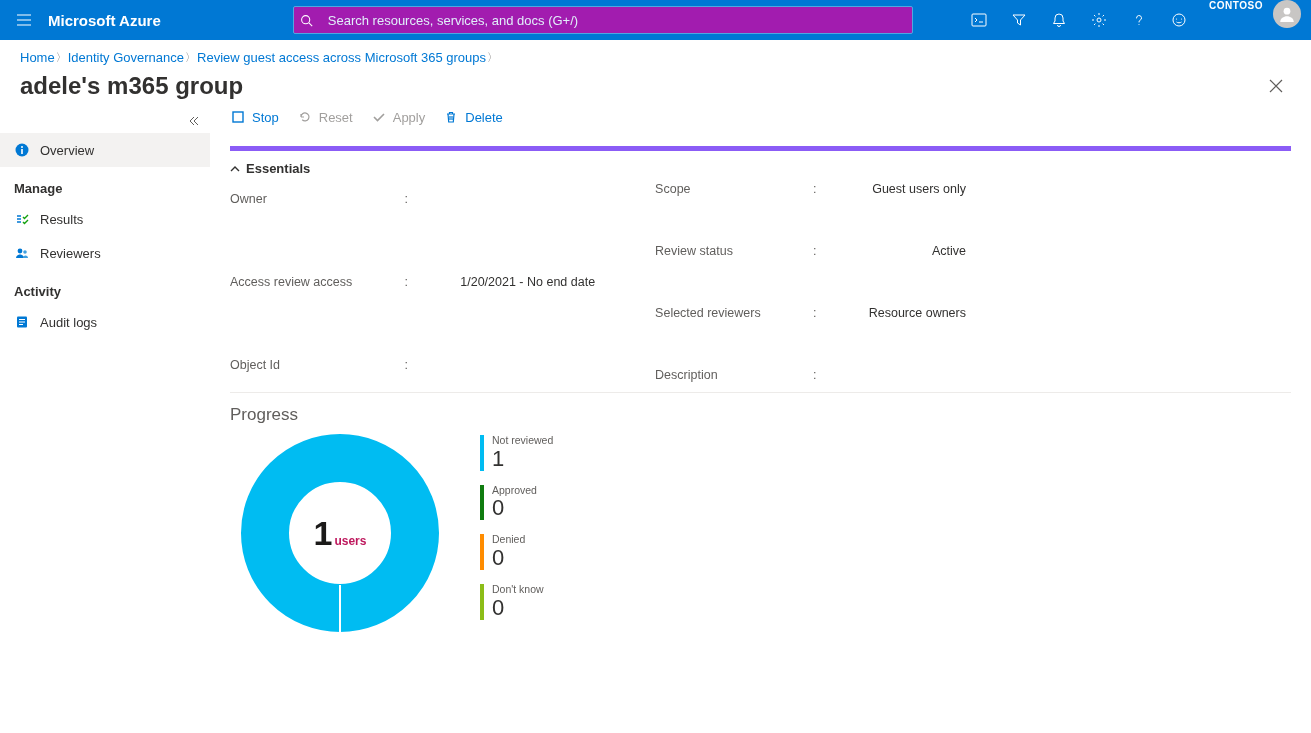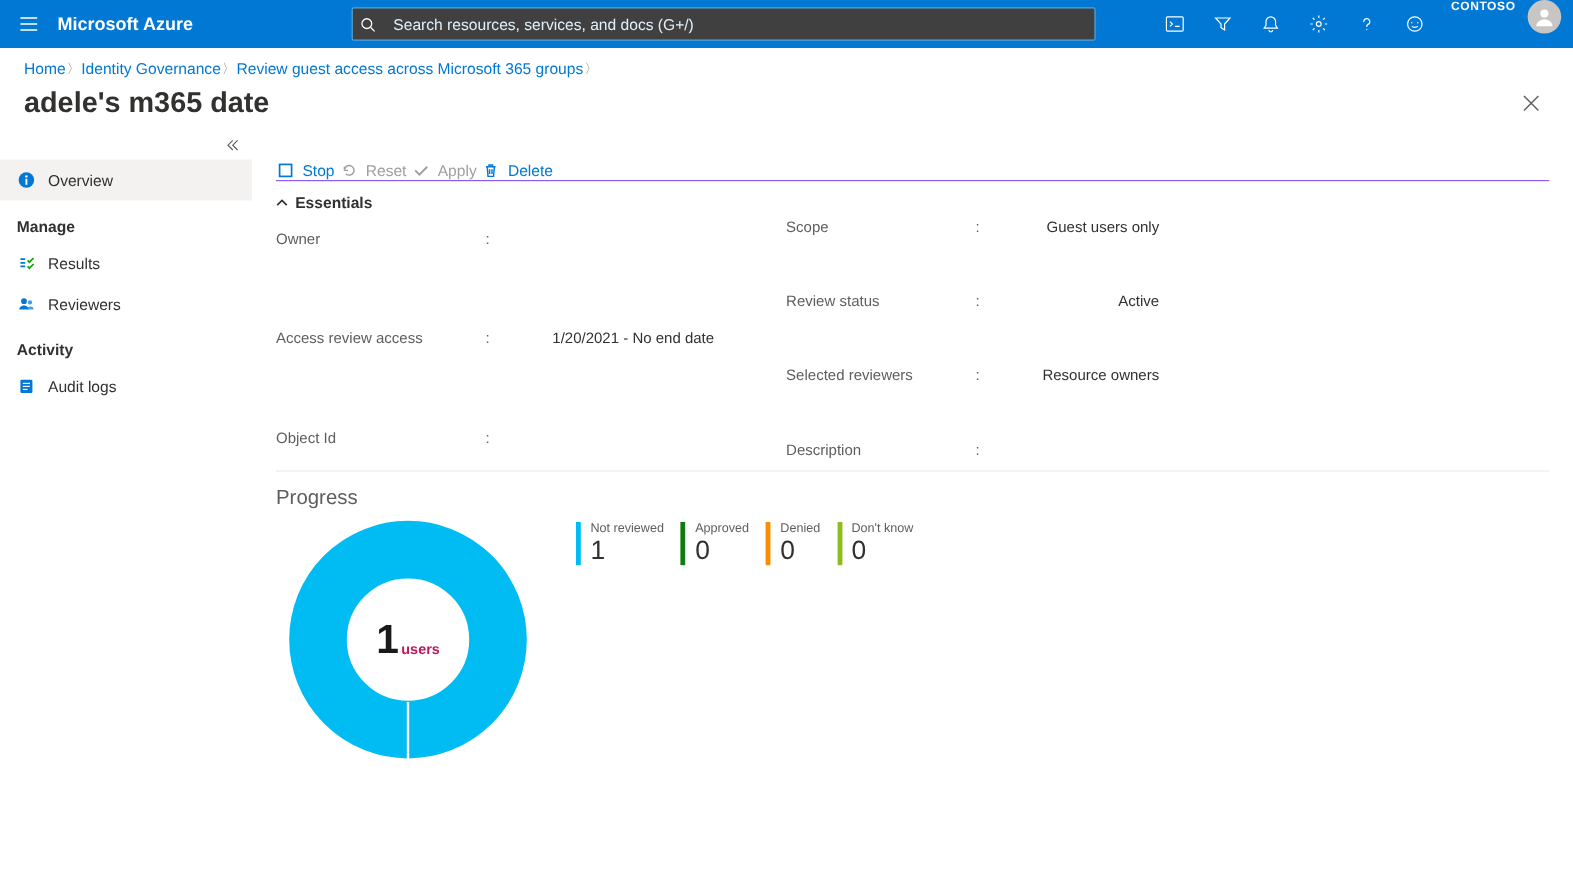--- a/index.html
+++ b/index.html
@@ -3,21 +3,21 @@
 <meta charset="utf-8">
 <style>
   * { box-sizing: border-box; }
   html, body { margin:0; padding:0; font-family: "Segoe UI", Arial, sans-serif; font-size:13px; color:#323130; background:#fff; }
   
   .topbar { background:#0078d4; color:#fff; height:40px; display:flex; align-items:center; padding:0 0 0 0; }
   .topbar .hamburger { width:48px; display:flex; align-items:center; justify-content:center; cursor:pointer; height:40px;}
   .topbar .brand { font-size:15px; font-weight:600; padding:0 12px 0 0; white-space:nowrap; }
   .topbar .spacer-left { flex:0 0 120px; }
   .searchwrap { flex:1; display:flex; align-items:center; }
-  .searchbox { display:flex; align-items:center; width:620px; max-width:100%; height:28px; background:#404040; border:1px solid #50a7e0; border-radius:2px; color:#fff; }
+  .searchbox { display:flex; align-items:center; width:620px; max-width:100%; height:28px; background:#a21caf; border:1px solid #50a7e0; border-radius:2px; color:#fff; }
   .searchbox input { flex:1; background:transparent; border:none; outline:none; color:#fff; font-size:13px; padding:0 8px; }
   .searchbox input::placeholder { color:#e1effa; }
   .searchbox .sicon { width:26px; display:flex; align-items:center; justify-content:center; }
   .topicons { display:flex; align-items:flex-start; height:40px; }
   .topicons .ticon { width:40px; height:40px; display:flex; align-items:center; justify-content:center; cursor:pointer; }
   .tenant { font-size:10px; font-weight:600; letter-spacing:0.5px; padding:0 10px; }
   .avatar { width:28px; height:28px; border-radius:50%; background:#c8c6c4; display:flex; align-items:center; justify-content:center; margin-right:10px; }
   .avatar svg { width:18px; height:18px; fill:#fff; }
   
   .breadcrumbs { padding:10px 20px 4px 20px; font-size:13px; color:#605e5c; display:flex; align-items:center; gap:1px; }
@@ -30,41 +30,41 @@
   
   .body { display:flex; }
   .sidebar { width:210px; flex:0 0 210px; border-right:none; padding-top:4px; }
   .collapse { display:flex; justify-content:flex-end; padding:2px 10px 6px 0; color:#605e5c; cursor:pointer;}
   .side-item { display:flex; align-items:center; gap:10px; height:34px; padding:0 14px; font-size:13px; cursor:pointer; color:#323130;}
   .side-item.active { background:#f3f2f1; }
   .side-item .sicon2 { width:16px; height:16px; display:flex; align-items:center; justify-content:center; }
   .side-section { font-size:13px; font-weight:600; color:#323130; padding:14px 14px 6px 14px; }
   
   .main { flex:1; padding:0 20px 20px 20px; }
-  .cmdbar { display:flex; align-items:flex-end; gap:4px; height:42px; border-bottom:1px solid #8b5cf6; }
+  .cmdbar { display:flex; align-items:flex-start; gap:18px; height:42px; border-bottom:5px solid #8b5cf6; }
   .cmd { display:flex; align-items:center; gap:6px; font-size:13px; cursor:pointer; }
   .cmd.disabled { color:#a19f9d; cursor:default; }
   .cmd.blue { color:#0078d4; }
   .cmd .ci { width:16px; height:16px; display:flex; align-items:center; justify-content:center; }
   
   .essentials-hdr { display:flex; align-items:center; gap:6px; padding:10px 0 6px 0; font-size:13px; font-weight:600; color:#323130; cursor:pointer;}
   .ess-grid { display:flex; gap:60px; padding-bottom:10px; border-bottom:1px solid #edebe9; font-size:12.5px; color:#605e5c;}
   .ess-col { display:grid; grid-template-columns: auto 12px auto; row-gap:6px; column-gap:4px; align-items:center;gap:48px;}
   .ess-col .lab { white-space:nowrap; }
   .ess-col .colon { text-align:center; }
   .ess-col .val { color:#323130; white-space:nowrap;text-align:right;}
   
   .progress-lbl { font-size:17px; color:#605e5c; padding:12px 0 8px 0; }
   .progress-row { display:flex; align-items:flex-start; gap:40px; }
   .donut { position:relative; width:200px; height:200px; margin-left:10px;}
   .donut svg { width:200px; height:200px; }
   .donut-center { position:absolute; top:0; left:0; width:200px; height:200px; display:flex; align-items:center; justify-content:center; }
   .donut-center .num { font-size:34px; font-weight:600; color:#1b1a19; }
   .donut-center .unit { font-size:12px; font-weight:600; color:#be185d; margin-left:2px; position:relative; top:8px;}
-  .legend { display:flex; flex-direction:row; gap:14px; padding-top:2px;}
+  .legend { display:flex; flex-direction:column; gap:14px; padding-top:2px;}
   .lg-item { display:flex; align-items:stretch; gap:8px; }
   .lg-bar { width:4px; border-radius:0; }
   .lg-txt { display:flex; flex-direction:column; }
   .lg-label { font-size:10.5px; color:#605e5c; line-height:1.1; }
   .lg-val { font-size:22px; font-weight:400; color:#323130; line-height:1.1; }
 </style>
 </head>
 <body>
 
 <div class="topbar">
@@ -135,21 +135,21 @@
 <div class="breadcrumbs">
   <a>Home</a>
   <span class="chev">〉</span>
   <a>Identity Governance</a>
   <span class="chev">〉</span>
   <a>Review guest access across Microsoft 365 groups</a>
   <span class="chev">〉</span>
 </div>
 
 <div class="titlerow">
-  <h1>adele's m365 date</h1>
+  <h1>adele's m365 group</h1>
   <div class="closex">
     <svg width="14" height="14" viewBox="0 0 14 14">
         <path d="M1 1l12 12M13 1L1 13" stroke="#605e5c" stroke-width="1.2"></path>
       </svg>
   </div>
 </div>
 
 <div class="body">
 
   <div class="sidebar">

